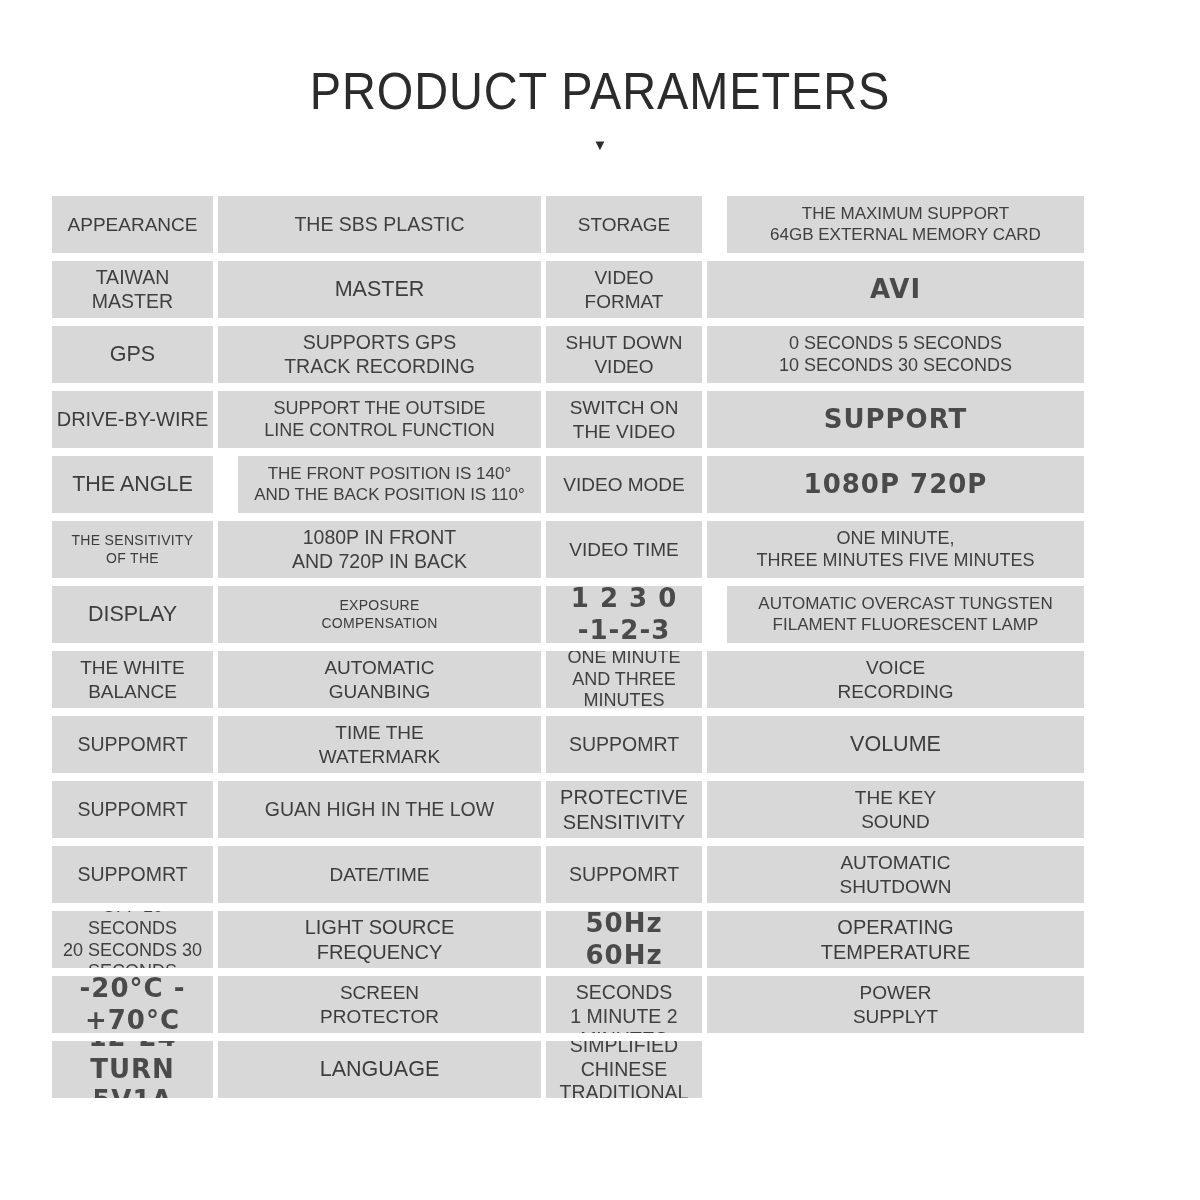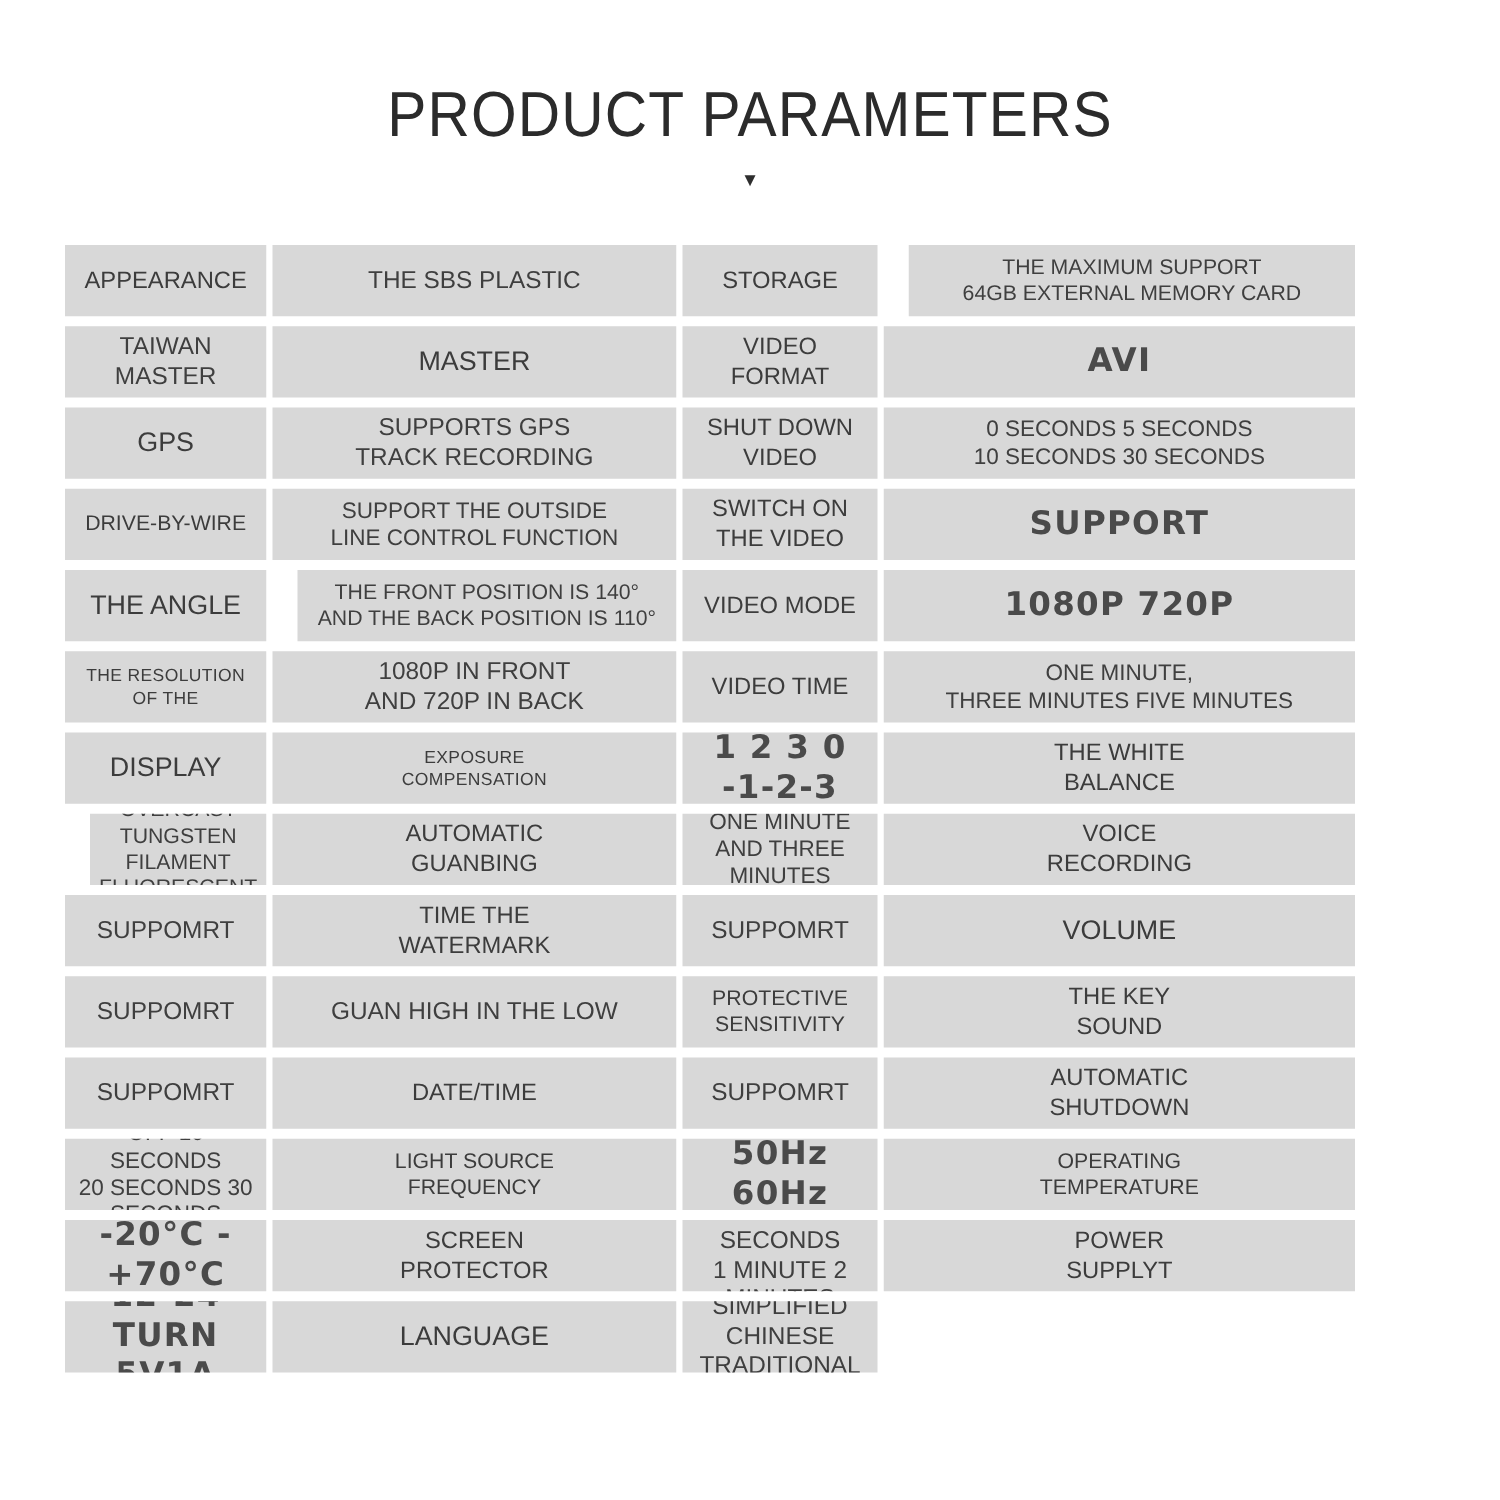--- a/index.html
+++ b/index.html
@@ -48,21 +48,21 @@
     white-space:pre-line;
     line-height:1.22;
     padding:2px 4px;
     overflow:hidden;
   }
   .label{
     color:var(--label-text);
     font-size:19px;
   }
   .label.l-sm{font-size:14px;letter-spacing:.3px;}
-  .label.l-md{font-size:17px;}
+  .label.l-md{font-size:20px;}
   .label.l-lg{font-size:21.5px;}
   .value{
     color:var(--value-text);
     font-size:19.5px;
   }
   .value.v-sm{font-size:17px;margin-left:20px;}
   .value.v-md{font-size:18px;}
   .value.v-lg{
     font-size:26px;
     font-family:"DejaVu Sans",sans-serif;
@@ -98,35 +98,35 @@
     <div class="cell value v-md">SUPPORT THE OUTSIDE
 LINE CONTROL FUNCTION</div>
     <div class="cell label">SWITCH ON
 THE VIDEO</div>
     <div class="cell value v-lg">SUPPORT</div>
     <div class="cell label l-lg">THE ANGLE</div>
     <div class="cell value v-sm">THE FRONT POSITION IS 140°
 AND THE BACK POSITION IS 110°</div>
     <div class="cell label">VIDEO MODE</div>
     <div class="cell value v-lg">1080P 720P</div>
-    <div class="cell label l-sm">THE RESOLUTION
+    <div class="cell label l-sm">THE SENSITIVITY
 OF THE</div>
     <div class="cell value">1080P IN FRONT
 AND 720P IN BACK</div>
     <div class="cell label">VIDEO TIME</div>
     <div class="cell value v-md">ONE MINUTE,
 THREE MINUTES FIVE MINUTES</div>
     <div class="cell label l-lg">DISPLAY</div>
     <div class="cell label l-sm">EXPOSURE
 COMPENSATION</div>
     <div class="cell value v-lg">1 2 3 0 -1-2-3</div>
+    <div class="cell value v-sm">AUTOMATIC OVERCAST TUNGSTEN
+FILAMENT FLUORESCENT LAMP</div>
     <div class="cell label">THE WHITE
 BALANCE</div>
-    <div class="cell value v-sm">AUTOMATIC OVERCAST TUNGSTEN
-FILAMENT FLUORESCENT LAMP</div>
     <div class="cell label">AUTOMATIC
 GUANBING</div>
     <div class="cell value v-md">ONE MINUTE AND THREE MINUTES</div>
     <div class="cell label">VOICE
 RECORDING</div>
     <div class="cell value">SUPPOMRT</div>
     <div class="cell label">TIME THE
 WATERMARK</div>
     <div class="cell value">SUPPOMRT</div>
     <div class="cell label l-lg">VOLUME</div>

